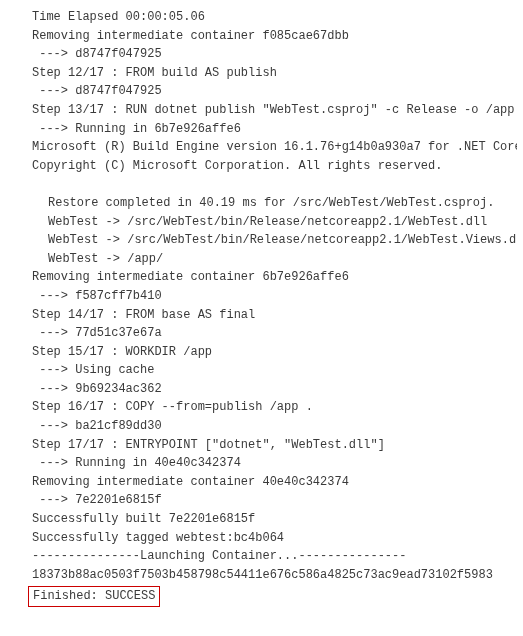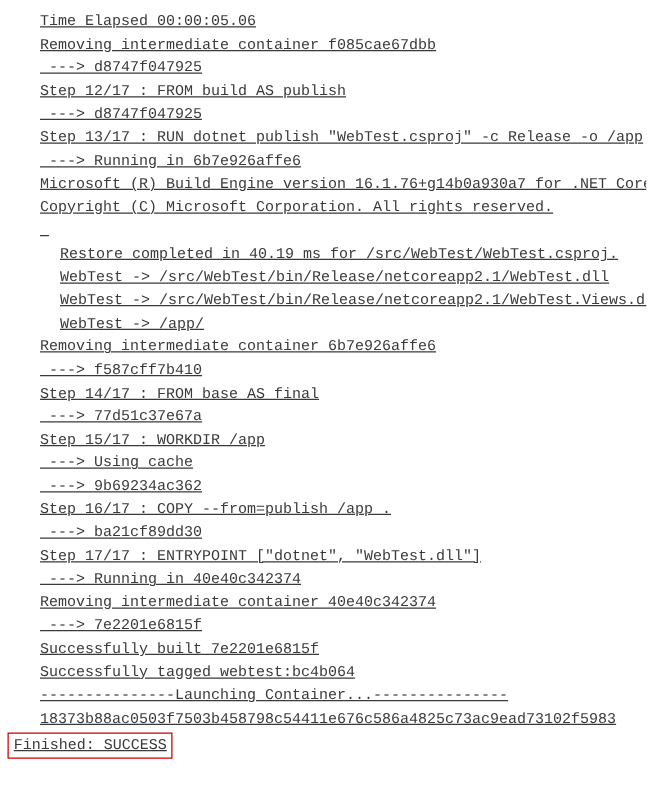--- a/index.html
+++ b/index.html
@@ -16,31 +16,30 @@
       padding: 8px 6px;
       width: 523px;
     }
     .log-output {
       white-space: pre;
       overflow: hidden;
     }
     .log-line {
       display: block;
       padding-left: 26px;
-      text-decoration: underline;
     }
     .indent {
       padding-left: 42px;
     }
     .highlighted {
       display: inline-block;
       border: 1px solid #cc0000;
       padding: 0 4px;
+      margin-left: 22px;
       margin-top: 2px;
-      text-decoration: underline;
     }
   </style>
 </head>
 <body>
 
 
 
 <div class="log-output" id="log-container"><span class="log-line">Time Elapsed 00:00:05.06</span><span class="log-line">Removing intermediate container f085cae67dbb</span><span class="log-line"> ---&gt; d8747f047925</span><span class="log-line">Step 12/17 : FROM build AS publish</span><span class="log-line"> ---&gt; d8747f047925</span><span class="log-line">Step 13/17 : RUN dotnet publish "WebTest.csproj" -c Release -o /app</span><span class="log-line"> ---&gt; Running in 6b7e926affe6</span><span class="log-line">Microsoft (R) Build Engine version 16.1.76+g14b0a930a7 for .NET Core</span><span class="log-line">Copyright (C) Microsoft Corporation. All rights reserved.</span><span class="log-line"> </span><span class="log-line indent">Restore completed in 40.19 ms for /src/WebTest/WebTest.csproj.</span><span class="log-line indent">WebTest -&gt; /src/WebTest/bin/Release/netcoreapp2.1/WebTest.dll</span><span class="log-line indent">WebTest -&gt; /src/WebTest/bin/Release/netcoreapp2.1/WebTest.Views.dll</span><span class="log-line indent">WebTest -&gt; /app/</span><span class="log-line">Removing intermediate container 6b7e926affe6</span><span class="log-line"> ---&gt; f587cff7b410</span><span class="log-line">Step 14/17 : FROM base AS final</span><span class="log-line"> ---&gt; 77d51c37e67a</span><span class="log-line">Step 15/17 : WORKDIR /app</span><span class="log-line"> ---&gt; Using cache</span><span class="log-line"> ---&gt; 9b69234ac362</span><span class="log-line">Step 16/17 : COPY --from=publish /app .</span><span class="log-line"> ---&gt; ba21cf89dd30</span><span class="log-line">Step 17/17 : ENTRYPOINT ["dotnet", "WebTest.dll"]</span><span class="log-line"> ---&gt; Running in 40e40c342374</span><span class="log-line">Removing intermediate container 40e40c342374</span><span class="log-line"> ---&gt; 7e2201e6815f</span><span class="log-line">Successfully built 7e2201e6815f</span><span class="log-line">Successfully tagged webtest:bc4b064</span><span class="log-line">---------------Launching Container...---------------</span><span class="log-line">18373b88ac0503f7503b458798c54411e676c586a4825c73ac9ead73102f5983</span></div>
 <span class="highlighted">Finished: SUCCESS</span>
 

